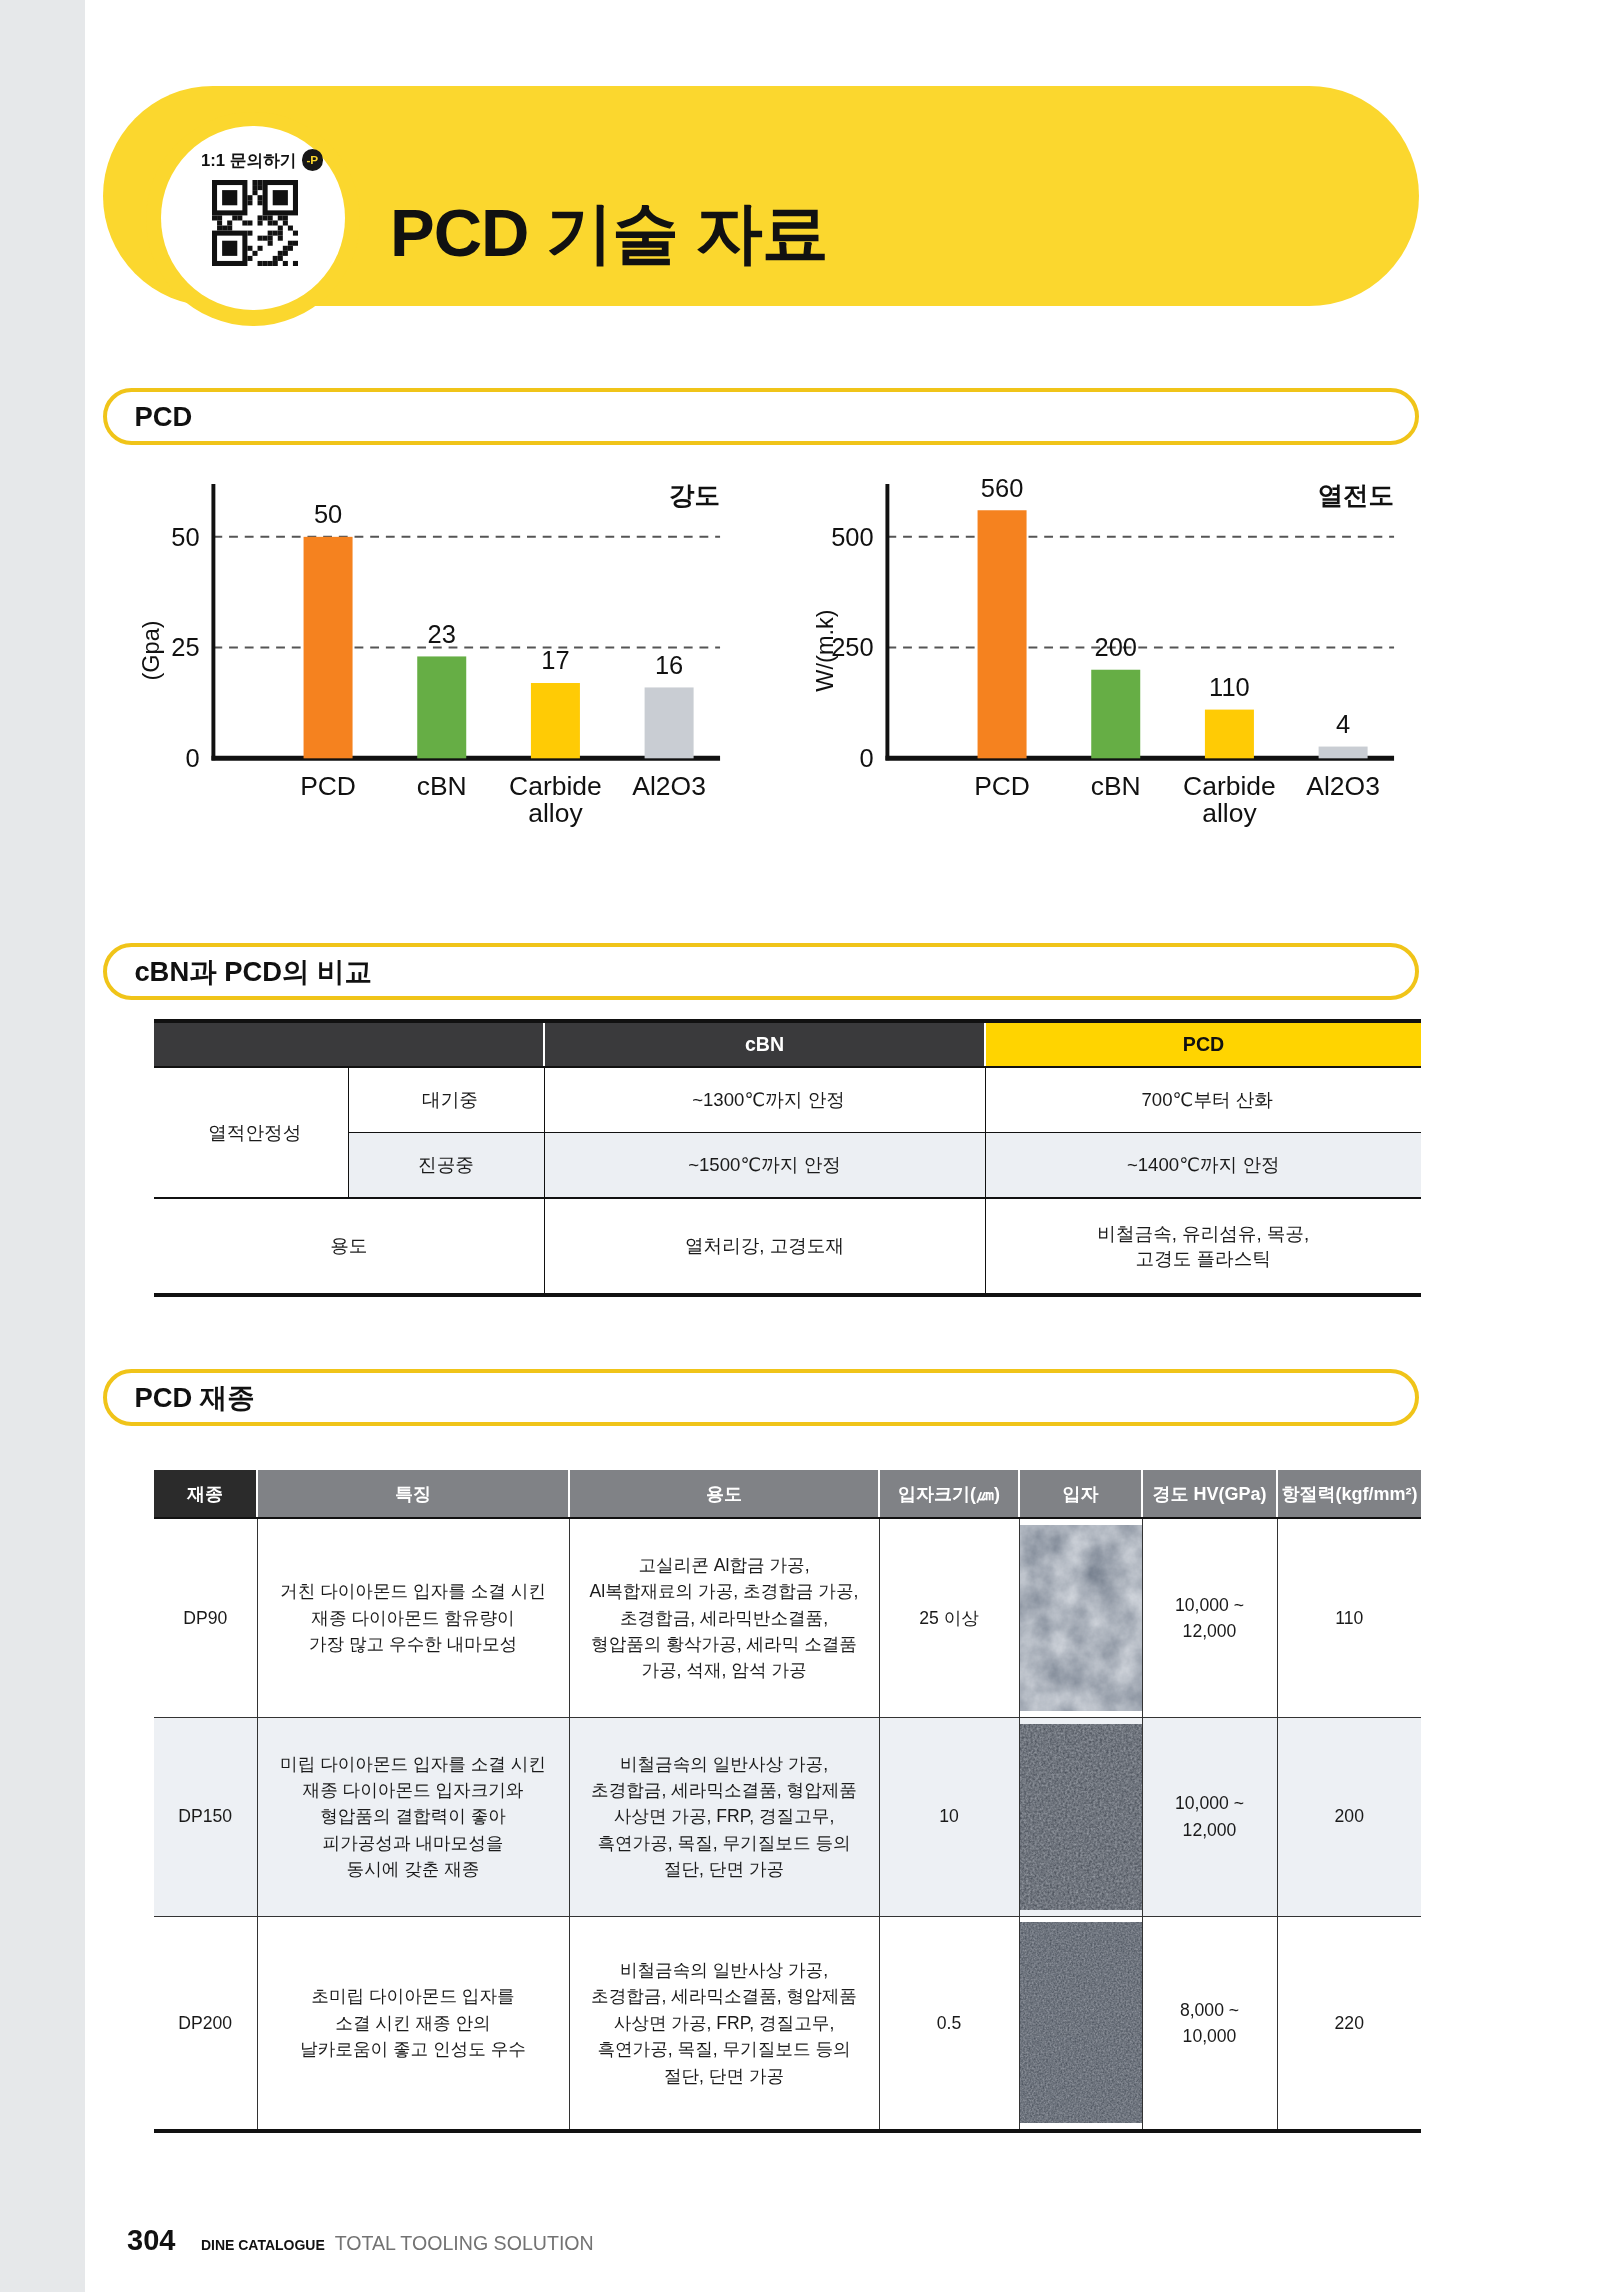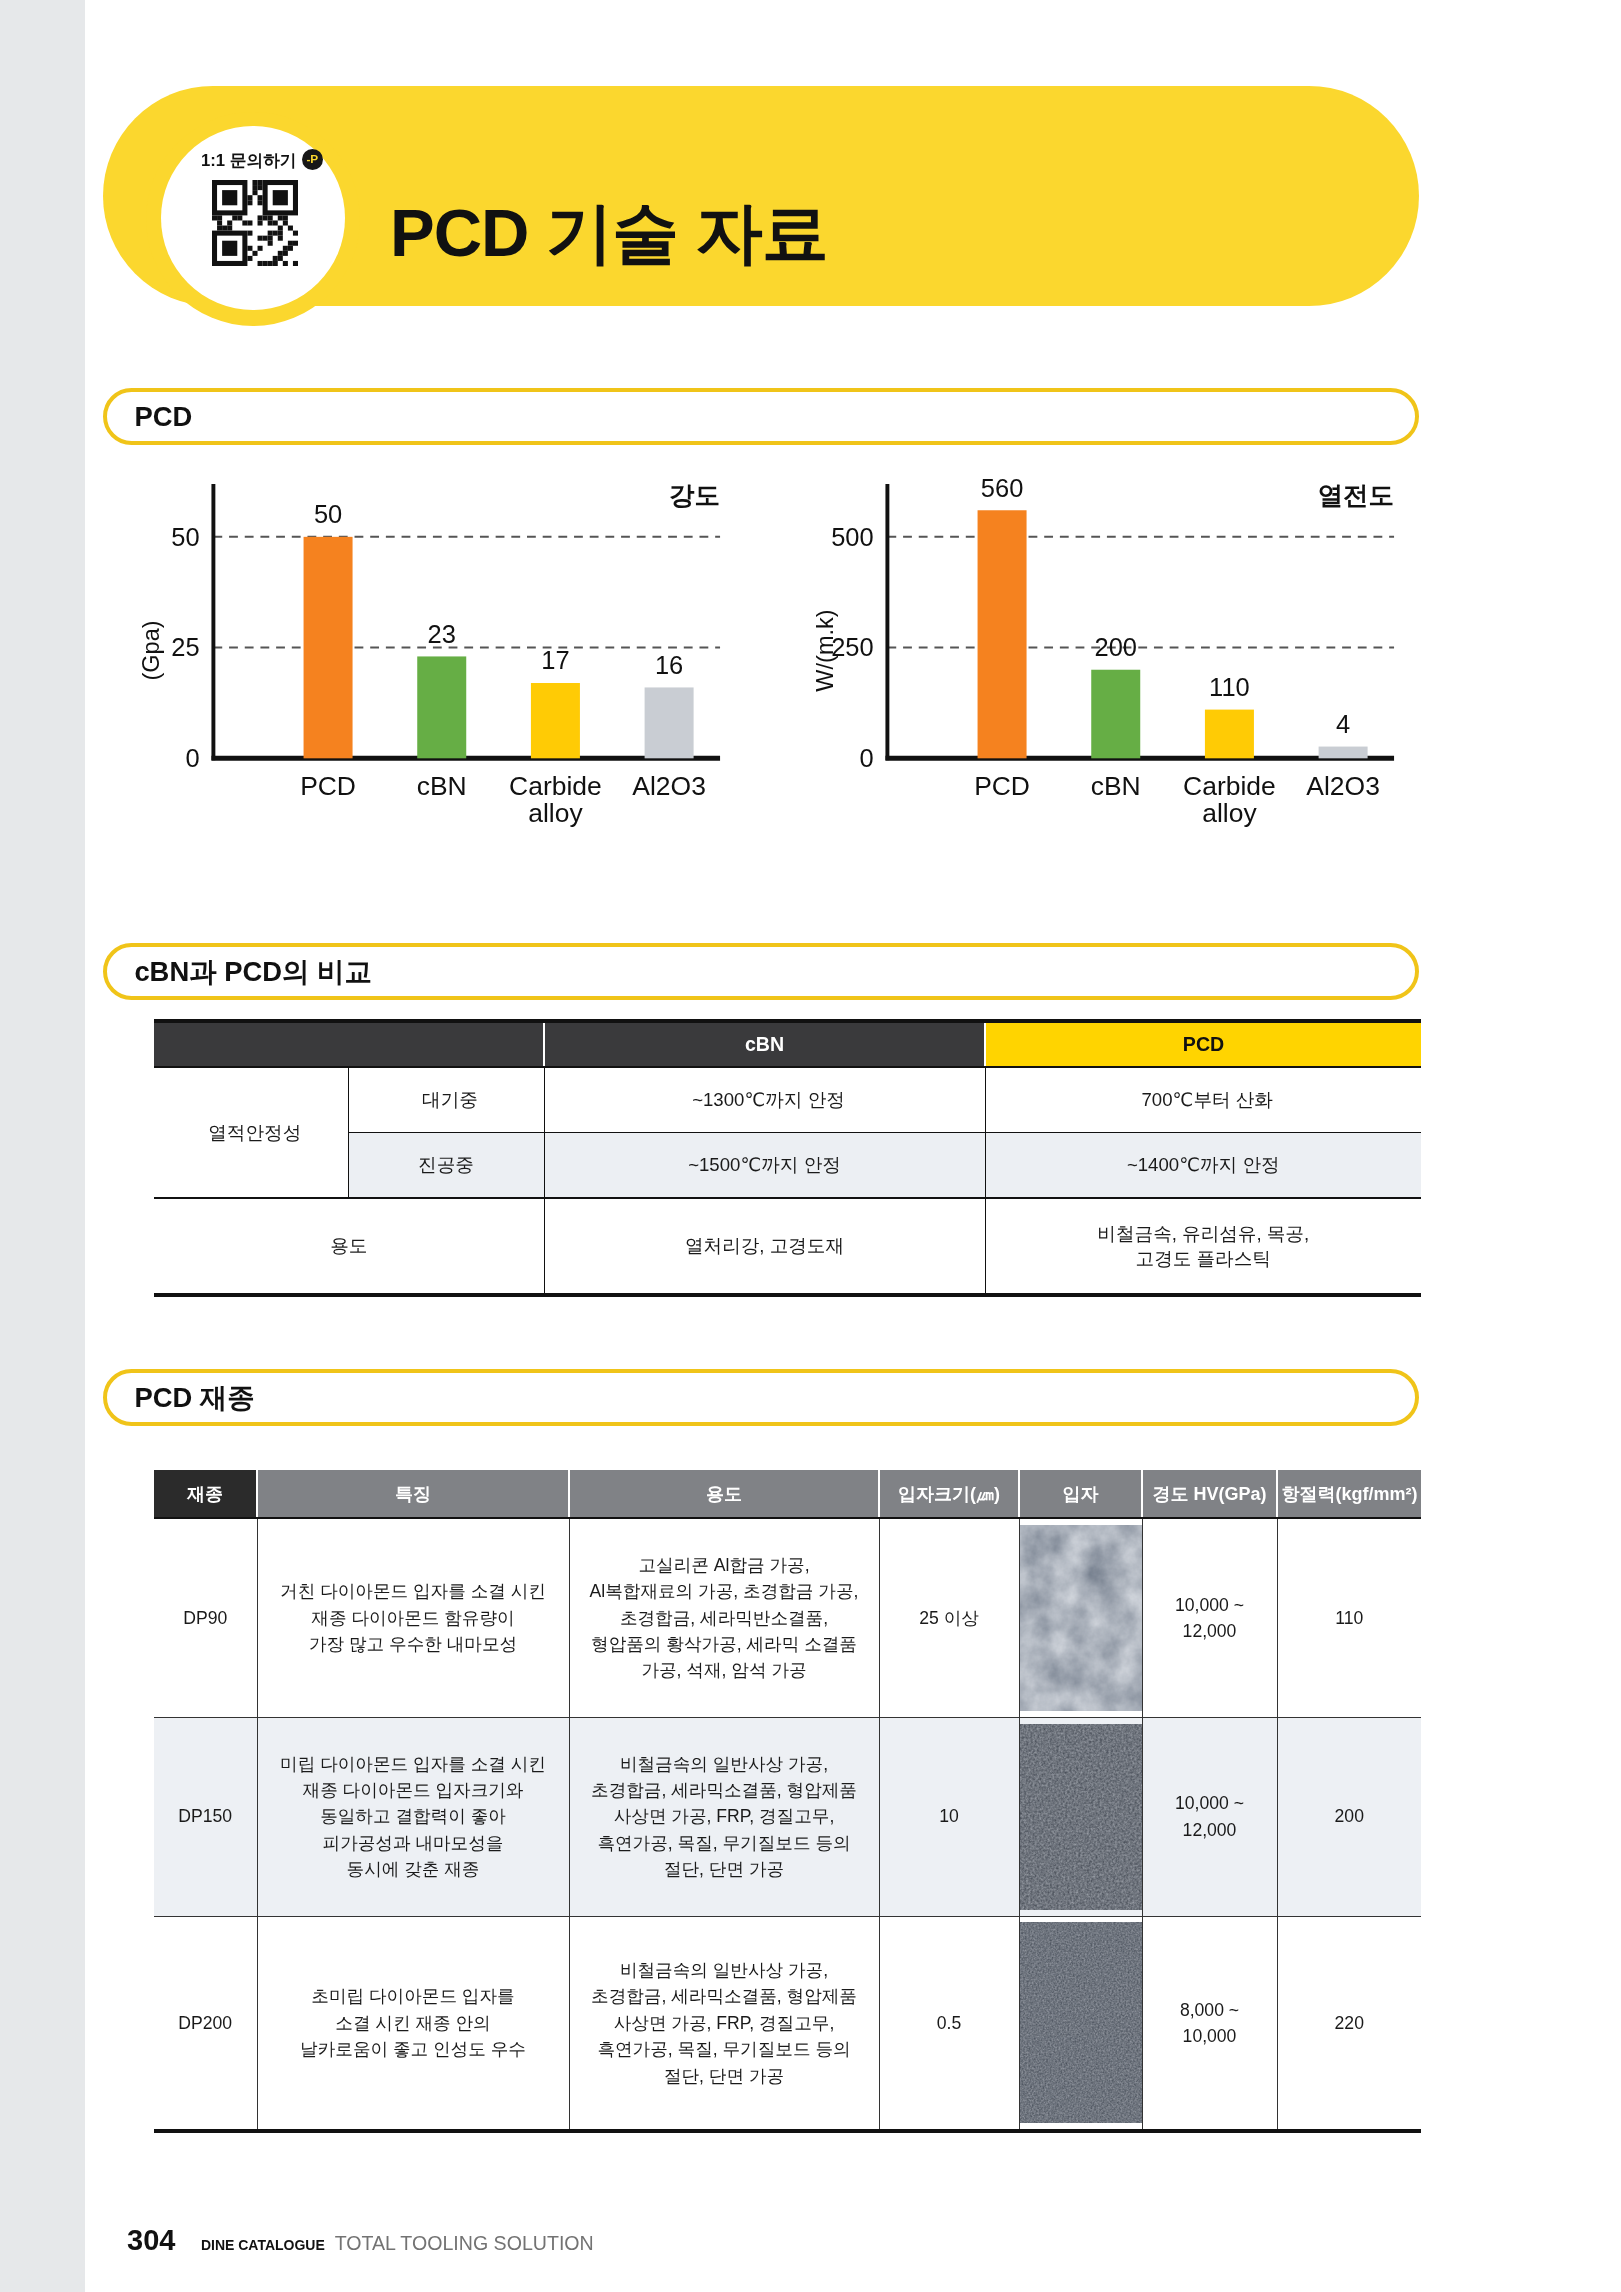--- a/index.html
+++ b/index.html
@@ -8,21 +8,21 @@
     font-family:"Liberation Sans","DejaVu Sans",sans-serif;color:#1a1a1a;
     overflow:hidden;
   }
   .abs{position:absolute;}
   
   #side-strip{left:0;top:0;width:85px;height:2293px;background:#e6e8ea;}
   
   #banner{left:103px;top:86px;width:1316px;height:220px;background:#fbd72e;border-radius:110px;}
   #qr-ring{left:146px;top:112px;width:214px;height:214px;border-radius:50%;background:#fbd72e;}
   #qr-circle{left:161px;top:126px;width:184px;height:184px;border-radius:50%;background:#ffffff;}
-  #qr-label-row{left:201px;top:149px;width:127px;display:flex;gap:5px;}
+  #qr-label-row{left:201px;top:149px;width:127px;display:flex;align-items:center;gap:5px;}
   #qr-label-row .lbl{font-size:16.7px;font-weight:bold;color:#111;white-space:nowrap;}
   .logo-bubble{width:21.6px;height:21.6px;border-radius:50%;background:#171717;color:#fbd72e;
     font-size:11.8px;font-weight:bold;display:flex;align-items:center;justify-content:center;}
   #qr-svg{left:212px;top:180px;}
   #page-title{left:390px;top:159px;font-size:67px;font-weight:800;letter-spacing:-1px;color:#111;margin-top:29px;}
   
   .pill{left:103px;width:1316px;height:57px;border:4.9px solid #f0c419;border-radius:31px;
     background:#fff;box-sizing:border-box;display:flex;align-items:center;padding-left:27.4px;
     font-size:27.4px;font-weight:bold;color:#111;}
   #pill-pcd{top:388px;}
@@ -285,21 +285,21 @@
       </svg>
     </td>
     <td class="preline">10,000 ~
 12,000</td>
     <td>110</td>
   </tr>
   <tr class="row-dp150 alt">
     <td>DP150</td>
     <td class="preline">미립 다이아몬드 입자를 소결 시킨
 재종 다이아몬드 입자크기와
-동일하고 결합력이 좋아
+형압품의 결합력이 좋아
 피가공성과 내마모성을
 동시에 갖춘 재종</td>
     <td class="preline">비철금속의 일반사상 가공,
 초경합금, 세라믹소결품, 형압제품
 사상면 가공, FRP, 경질고무,
 흑연가공, 목질, 무기질보드 등의
 절단, 단면 가공</td>
     <td>10</td>
     <td class="tex">
       <svg width="100%" height="186" preserveAspectRatio="none" viewBox="0 0 125 190">

